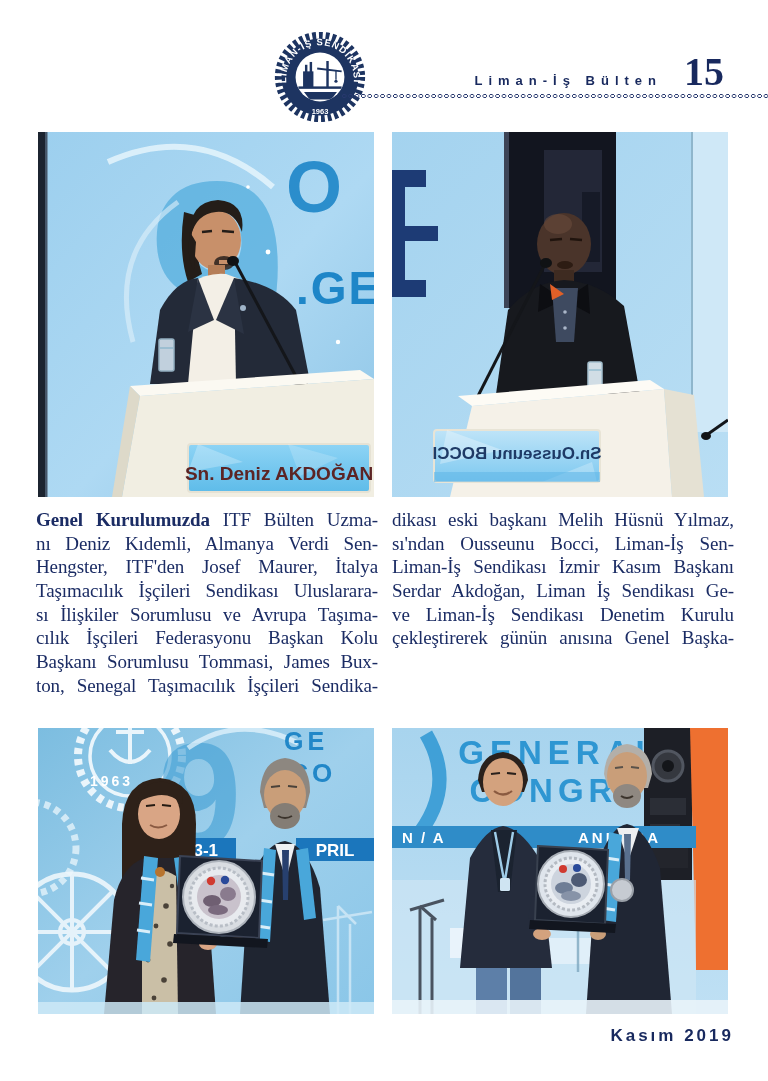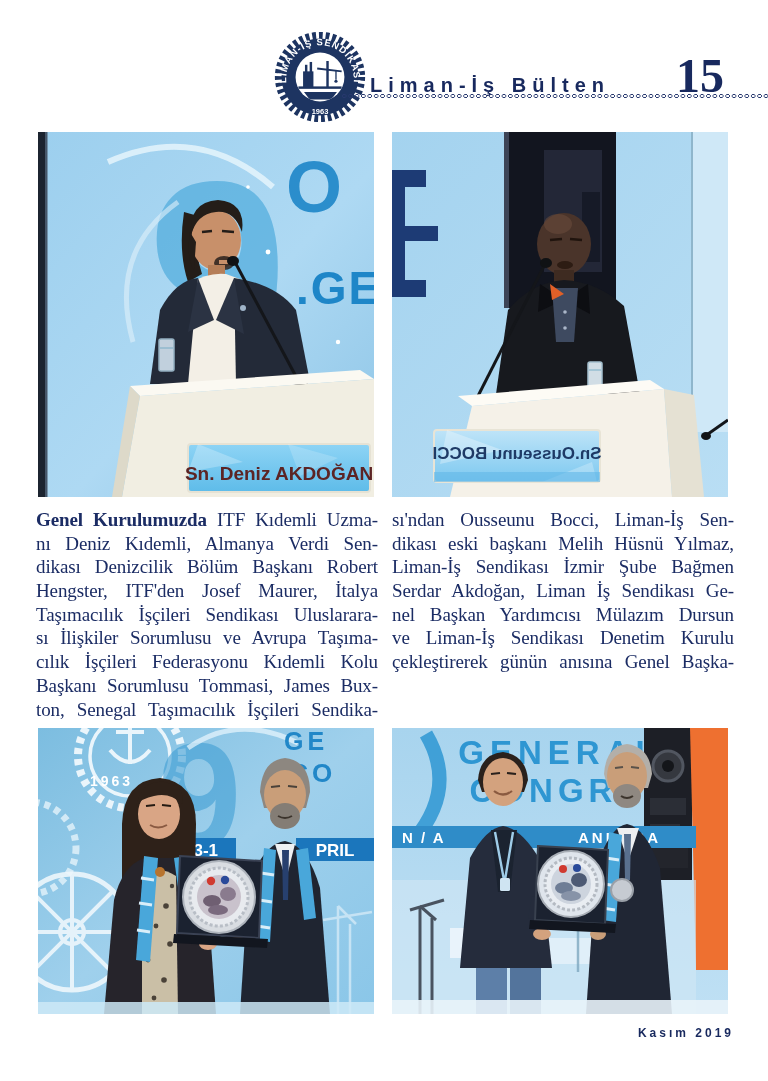--- a/index.html
+++ b/index.html
@@ -1,44 +1,44 @@
 <!DOCTYPE html>
 <html><head>
 <meta charset="utf-8">
 <style>
   html,body{margin:0;padding:0;background:#ffffff;}
   #page{position:relative;width:768px;height:1081px;background:#ffffff;margin:0 auto;overflow:hidden;
         font-family:"Liberation Serif",serif;color:#1b2c64;}
   
   .logo{position:absolute;left:272px;top:30px;width:96px;height:94px;}
   .masthead{position:absolute;top:52px;right:44px;display:flex;align-items:baseline;gap:22px;}
-  .bulletin-title{font-family:"Liberation Sans",sans-serif;font-weight:700;font-size:20px;
+  .bulletin-title{font-family:"Liberation Sans",sans-serif;font-weight:700;font-size:13px;
                   letter-spacing:6px;color:#18295e;}
-  .page-number{font-family:"Liberation Serif",serif;font-weight:700;font-size:48px;color:#18295e;line-height:1;margin-left:44px;}
+  .page-number{font-family:"Liberation Serif",serif;font-weight:700;font-size:40px;color:#18295e;line-height:1;}
   .chain-line{position:absolute;left:341px;top:92px;width:427px;height:8px;
       background-image:radial-gradient(circle 2.4px at 3.2px 4px, rgba(0,0,0,0) 1.1px, #27386e 1.2px 2.1px, rgba(0,0,0,0) 2.2px);
       background-size:6.4px 8px;background-repeat:repeat-x;}
   
   figure{margin:0;position:absolute;overflow:hidden;}
   figure svg{display:block;}
   .ph-tl{left:38px;top:132px;width:336px;height:365px;}
   .ph-tr{left:392px;top:132px;width:336px;height:365px;}
   .ph-bl{left:38px;top:728px;width:336px;height:286px;}
   .ph-br{left:392px;top:728px;width:336px;height:286px;}
   
   .col{position:absolute;top:508px;width:342px;font-size:19px;line-height:23.7px;
        letter-spacing:-0.1px;color:#1b2c64;}
   .col-left{left:36px;}
   .col-right{left:392px;}
   .tline{text-align:justify;text-align-last:justify;white-space:normal;height:23.7px;overflow:visible;}
   .tline.last{text-align-last:left;}
   .tline b{font-weight:700;}
   
   .footer-date{position:absolute;top:1026px;right:34px;font-family:"Liberation Sans",sans-serif;
-       font-weight:700;font-size:12px;letter-spacing:3px;color:#18295e;}
+       font-weight:700;font-size:17px;letter-spacing:3px;color:#18295e;}
 </style>
 </head>
 <body>
 
 <div id="page">
 
   <svg class="logo" viewBox="0 0 100 100">
     <defs>
         <clipPath id="logoClip">
           <circle cx="50" cy="50" r="26"></circle>
@@ -206,36 +206,34 @@
         <rect x="42" y="340" width="166" height="10" fill="#62b8e8" opacity="0.6"></rect>
         <g transform="translate(125,327)">
           <text transform="scale(-1,1)" text-anchor="middle" font-family="Liberation Sans, sans-serif" font-size="17" font-weight="700" fill="#1e3a66">Sn.Ousseunu BOCCI</text>
         </g>
       </g>
     </svg>
   </figure>
 
   <section>
     <div class="col col-left">
-      <div class="tline"><b>Genel Kurulumuzda</b><span> ITF Kıdemli Uzma-</span></div>
+      <div class="tline"><b>Genel Kurulumuzda</b><span> ITF Bülten Uzma-</span></div>
       <div class="tline">nı Deniz Kıdemli, Almanya Verdi Sen-</div>
-      <div class="tline">dikası Denizcilik Bölüm Başkanı Robert</div>
       <div class="tline">Hengster, ITF'den Josef Maurer, İtalya</div>
       <div class="tline">Taşımacılık İşçileri Sendikası Uluslarara-</div>
       <div class="tline">sı İlişkiler Sorumlusu ve Avrupa Taşıma-</div>
-      <div class="tline">cılık İşçileri Federasyonu Kıdemli Kolu</div>
+      <div class="tline">cılık İşçileri Federasyonu Başkan Kolu</div>
       <div class="tline">Başkanı Sorumlusu Tommasi, James Bux-</div>
       <div class="tline">ton, Senegal Taşımacılık İşçileri Sendika-</div>
     </div>
     <div class="col col-right">
+      <div class="tline">dikası eski başkanı Melih Hüsnü Yılmaz,</div>
       <div class="tline">sı'ndan Ousseunu Bocci, Liman-İş Sen-</div>
-      <div class="tline">dikası eski başkanı Melih Hüsnü Yılmaz,</div>
-      <div class="tline">Liman-İş Sendikası İzmir Şube Bağmen</div>
+      <div class="tline">Liman-İş Sendikası İzmir Kasım Başkanı</div>
       <div class="tline">Serdar Akdoğan, Liman İş Sendikası Ge-</div>
-      <div class="tline">nel Başkan Yardımcısı Mülazım Dursun</div>
       <div class="tline">ve Liman-İş Sendikası Denetim Kurulu</div>
       <div class="tline">çekleştirerek günün anısına Genel Başka-</div>
     </div>
   </section>
 
   <figure class="ph-bl">
     <svg width="336" height="286" viewBox="0 0 336 286">
       <defs>
         <linearGradient id="bg3" x1="0" y1="0" x2="1" y2="1">
           <stop offset="0" stop-color="#7cbde0"></stop>

